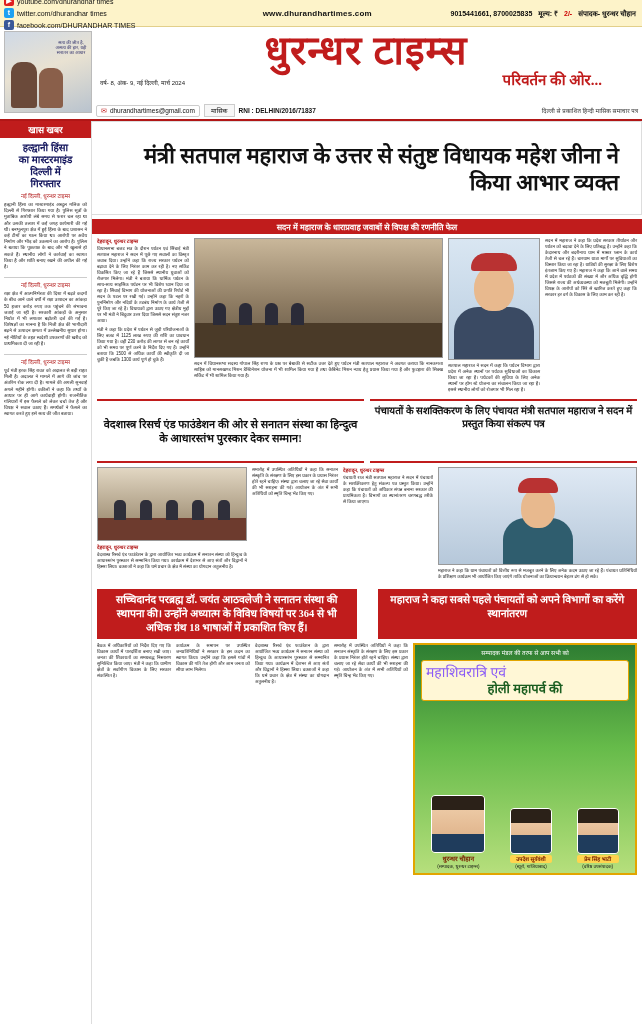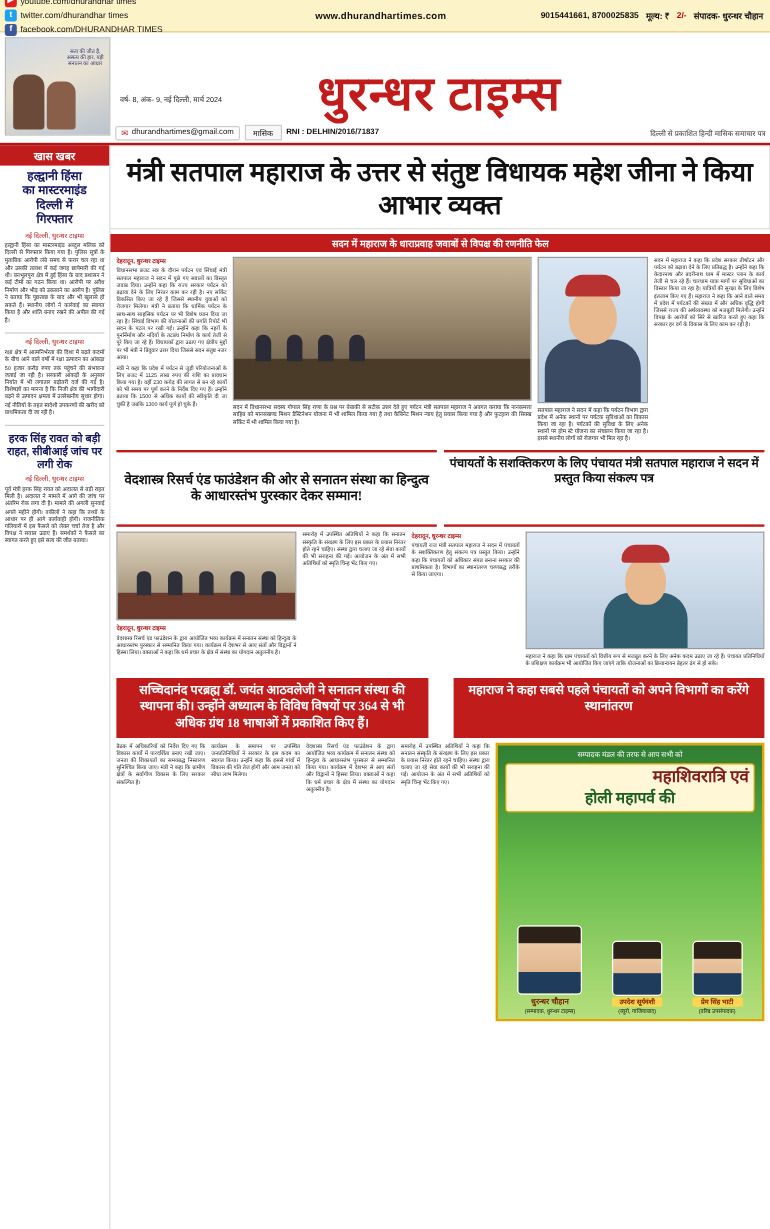--- a/index.html
+++ b/index.html
@@ -28,21 +28,21 @@
   .tb-rs{color:#c00;font-weight:bold;}
 
   
   .masthead{position:relative;height:92px;border-bottom:2px solid #b11616;}
   .mh-photo{position:absolute;left:4px;top:4px;width:86px;height:80px;border:1px solid #bbb;
      background:linear-gradient(160deg,#cfd9e6 0%,#e9e2d2 45%,#b9c3ce 100%);overflow:hidden;}
   .mh-photo .pfig{position:absolute;left:6px;bottom:4px;width:26px;height:46px;background:#6b4a3a;border-radius:10px 10px 3px 3px;}
   .mh-photo .pfig2{position:absolute;left:34px;bottom:4px;width:24px;height:40px;background:#8a5f4a;border-radius:9px 9px 3px 3px;}
   .mh-photo .ptxt{position:absolute;right:3px;top:8px;width:34px;font-size:4.4px;line-height:5px;color:#30306a;text-align:center;}
   .mh-title{position:absolute;left:96px;top:2px;right:6px;text-align:center;}
-  .mh-title .main{font-family:"Liberation Serif",serif;font-weight:bold;color:#c01c1c;font-size:40px;line-height:44px;letter-spacing:1px;margin-top:28px;}
+  .mh-title .main{font-family:"Liberation Serif",serif;font-weight:bold;color:#c01c1c;font-size:40px;line-height:44px;letter-spacing:1px;}
   .mh-title .sub{font-family:"Liberation Serif",serif;color:#c01c1c;font-size:15px;font-weight:bold;text-align:right;padding-right:34px;margin-top:-4px;}
   .mh-meta{position:absolute;left:100px;top:52px;font-size:6px;color:#222;}
   .mh-strip{position:absolute;left:96px;right:4px;bottom:2px;display:flex;align-items:center;gap:4px;font-size:6.5px;}
   .mh-mail{border:1px solid #ccc;border-radius:2px;padding:1px 4px;background:#fff;display:flex;align-items:center;gap:3px;}
   .mh-mail .micon{color:#c01c1c;font-size:7px;}
   .mh-masik{border:1px solid #ccc;padding:1px 6px;background:#f7f7f7;}
   .mh-rni{font-weight:bold;color:#111;}
   .mh-tagline{margin-left:auto;color:#333;font-size:6px;}
 
   
@@ -53,21 +53,21 @@
   
   .khas{background:#c01c1c;color:#fff;font-weight:bold;font-size:9px;text-align:center;padding:2px 0;}
   .lhead{font-size:10px;font-weight:bold;color:#15175e;line-height:12px;text-align:center;padding:4px 17px 2px;}
   .lbyline{font-size:5.5px;text-align:center;color:#b11616;padding-bottom:2px;}
   .ltext{font-size:4.6px;line-height:6.2px;text-align:justify;color:#222;padding:0 4px 4px;}
   .lsep{height:1px;background:#ccc;margin:3px 4px;}
   .lhead2{font-size:9px;font-weight:bold;color:#15175e;line-height:11px;text-align:center;padding:2px 3px;}
 
   
   .mainhead{border:1px solid #ddd;border-left:none;padding:4px 6px 2px;}
-  .mainhead h1{margin:4px;font-family:"Liberation Serif",serif;font-size:22px;line-height:27px;color:#111;text-align:center;font-weight:bold;}
+  .mainhead h1{margin:16px;font-family:"Liberation Serif",serif;font-size:22px;line-height:27px;color:#111;text-align:right;font-weight:bold;}
   .subbar{background:#c01c1c;color:#fff;text-align:center;font-size:8px;font-weight:bold;padding:2px 0;margin:4px 0 0;}
 
   
   .three{display:flex;gap:5px;padding:4px 5px 0;}
   .c1{width:92px;}
   .c2{flex:1;}
   .c3{width:92px;}
   .dateline{font-size:5px;font-weight:bold;color:#b11616;margin-bottom:2px;}
   .txt{font-size:4.5px;line-height:6px;text-align:justify;color:#222;}
   .photoA{height:118px;background:linear-gradient(180deg,#c9b79a 0%,#8d7b62 55%,#5c5040 100%);border:1px solid #999;position:relative;overflow:hidden;}
@@ -104,21 +104,21 @@
 
   .bottom{display:flex;gap:5px;padding:4px 5px 0;}
   .bcol{width:74px;}
   .badcol{flex:1;}
 
   
   .ad{border:2px solid #e2a500;background:linear-gradient(180deg,#2e7d32 0%,#66bb4a 45%,#b6df7c 100%);position:relative;height:228px;overflow:hidden;}
   .ad-top{padding:4px 6px 0;text-align:center;}
   .ad-top .line1{font-size:6px;color:#fff;}
   .ad-hd{margin-top:3px;background:#fff7d6;border:1px solid #e2a500;border-radius:3px;padding:3px 4px;}
-  .ad-hd .h1{font-family:"Liberation Serif",serif;color:#7f1d1d;font-size:14px;font-weight:bold;line-height:17px;text-align:right;}
+  .ad-hd .h1{font-family:"Liberation Serif",serif;color:#8b5cf6;font-size:14px;font-weight:normal;line-height:17px;text-align:left;}
   .ad-hd .h2{font-family:"Liberation Serif",serif;color:#1b5e20;font-size:13px;font-weight:bold;line-height:16px;text-align:center;}
   .ad-hd .h3{font-family:"Liberation Serif",serif;color:#c01c1c;font-size:12px;font-weight:bold;line-height:15px;text-align:center;}
   .ad-people{position:absolute;left:0;right:0;bottom:4px;display:flex;align-items:flex-end;justify-content:space-around;padding:0 4px;}
   .person{text-align:center;}
   .ph{width:52px;height:56px;background:linear-gradient(180deg,#f2d3b0 0%,#d9a97f 100%);border:1px solid #fff;border-radius:4px;position:relative;overflow:hidden;}
   .ph.small{width:40px;height:44px;}
   .ph .hair{position:absolute;left:0;right:0;top:0;height:14px;background:#2b2118;}
   .ph .sh{position:absolute;left:0;right:0;bottom:0;height:18px;background:#1f3c5c;}
   .pname{font-size:6.5px;font-weight:bold;color:#7b2000;margin-top:1px;}
   .prole{font-size:4.6px;color:#111;}
@@ -154,20 +154,21 @@
   </div>
 
   <div class="masthead">
     <div class="mh-photo">
       <div class="pfig"></div>
       <div class="pfig2"></div>
       <div class="ptxt">सत्य की जीत है, असत्य की हार, यही सनातन का आधार</div>
     </div>
     <div class="mh-title">
       <div class="main">धुरन्धर टाइम्स</div>
+      <div class="sub">परिवर्तन की ओर...</div>
     </div>
     <div class="mh-meta">वर्ष- 8, अंक- 9, नई दिल्ली, मार्च 2024</div>
     <div class="mh-strip">
       <div class="mh-mail">
         <span class="micon">✉</span>
         <span>dhurandhartimes@gmail.com</span>
       </div>
       <div class="mh-masik">मासिक</div>
       <div class="mh-rni">RNI : DELHIN/2016/71837</div>
       <div class="mh-tagline">दिल्ली से प्रकाशित हिन्दी मासिक समाचार पत्र</div>
@@ -178,21 +179,20 @@
 
     <div class="colL">
       <div class="khas">खास खबर</div>
       <div class="lhead">हल्द्वानी हिंसा का मास्टरमाइंड दिल्ली में गिरफ्तार</div>
       <div class="lbyline">नई दिल्ली, धुरन्धर टाइम्स</div>
       <div class="ltext">हल्द्वानी हिंसा का मास्टरमाइंड अब्दुल मलिक को दिल्ली से गिरफ्तार किया गया है। पुलिस सूत्रों के मुताबिक आरोपी लंबे समय से फरार चल रहा था और उसकी तलाश में कई जगह छापेमारी की गई थी। बनभूलपुरा क्षेत्र में हुई हिंसा के बाद प्रशासन ने कई टीमों का गठन किया था। आरोपी पर अवैध निर्माण और भीड़ को उकसाने का आरोप है। पुलिस ने बताया कि पूछताछ के बाद और भी खुलासे हो सकते हैं। स्थानीय लोगों ने कार्रवाई का स्वागत किया है और शांति बनाए रखने की अपील की गई है।</div>
       <div class="lsep"></div>
       <div class="lbyline">नई दिल्ली, धुरन्धर टाइम्स</div>
       <div class="ltext">रक्षा क्षेत्र में आत्मनिर्भरता की दिशा में बढ़ते कदमों के बीच आने वाले वर्षों में रक्षा उत्पादन का आंकड़ा 50 हजार करोड़ रुपए तक पहुंचने की संभावना जताई जा रही है। सरकारी आंकड़ों के अनुसार निर्यात में भी लगातार बढ़ोतरी दर्ज की गई है। विशेषज्ञों का मानना है कि निजी क्षेत्र की भागीदारी बढ़ने से उत्पादन क्षमता में उल्लेखनीय सुधार होगा। नई नीतियों के तहत स्वदेशी उपकरणों की खरीद को प्राथमिकता दी जा रही है।</div>
       <div class="lsep"></div>
-      <div class="lhead2">हरक सिंह रावत को बड़ी राहत, सीबीआई जांच पर लगी रोक</div>
       <div class="lbyline">नई दिल्ली, धुरन्धर टाइम्स</div>
       <div class="ltext">पूर्व मंत्री हरक सिंह रावत को अदालत से बड़ी राहत मिली है। अदालत ने मामले में आगे की जांच पर अंतरिम रोक लगा दी है। मामले की अगली सुनवाई अगले महीने होगी। वकीलों ने कहा कि तथ्यों के आधार पर ही आगे कार्यवाही होगी। राजनीतिक गलियारों में इस फैसले को लेकर चर्चा तेज है और विपक्ष ने सवाल उठाए हैं। समर्थकों ने फैसले का स्वागत करते हुए इसे सत्य की जीत बताया।</div>
     </div>
 
     <div class="colMain">
 
       <div class="mainhead">
         <h1>मंत्री सतपाल महाराज के उत्तर से संतुष्ट विधायक महेश जीना ने किया आभार व्यक्त</h1>
       </div>
       <div class="subbar">सदन में महाराज के धाराप्रवाह जवाबों से विपक्ष की रणनीति फेल</div>

